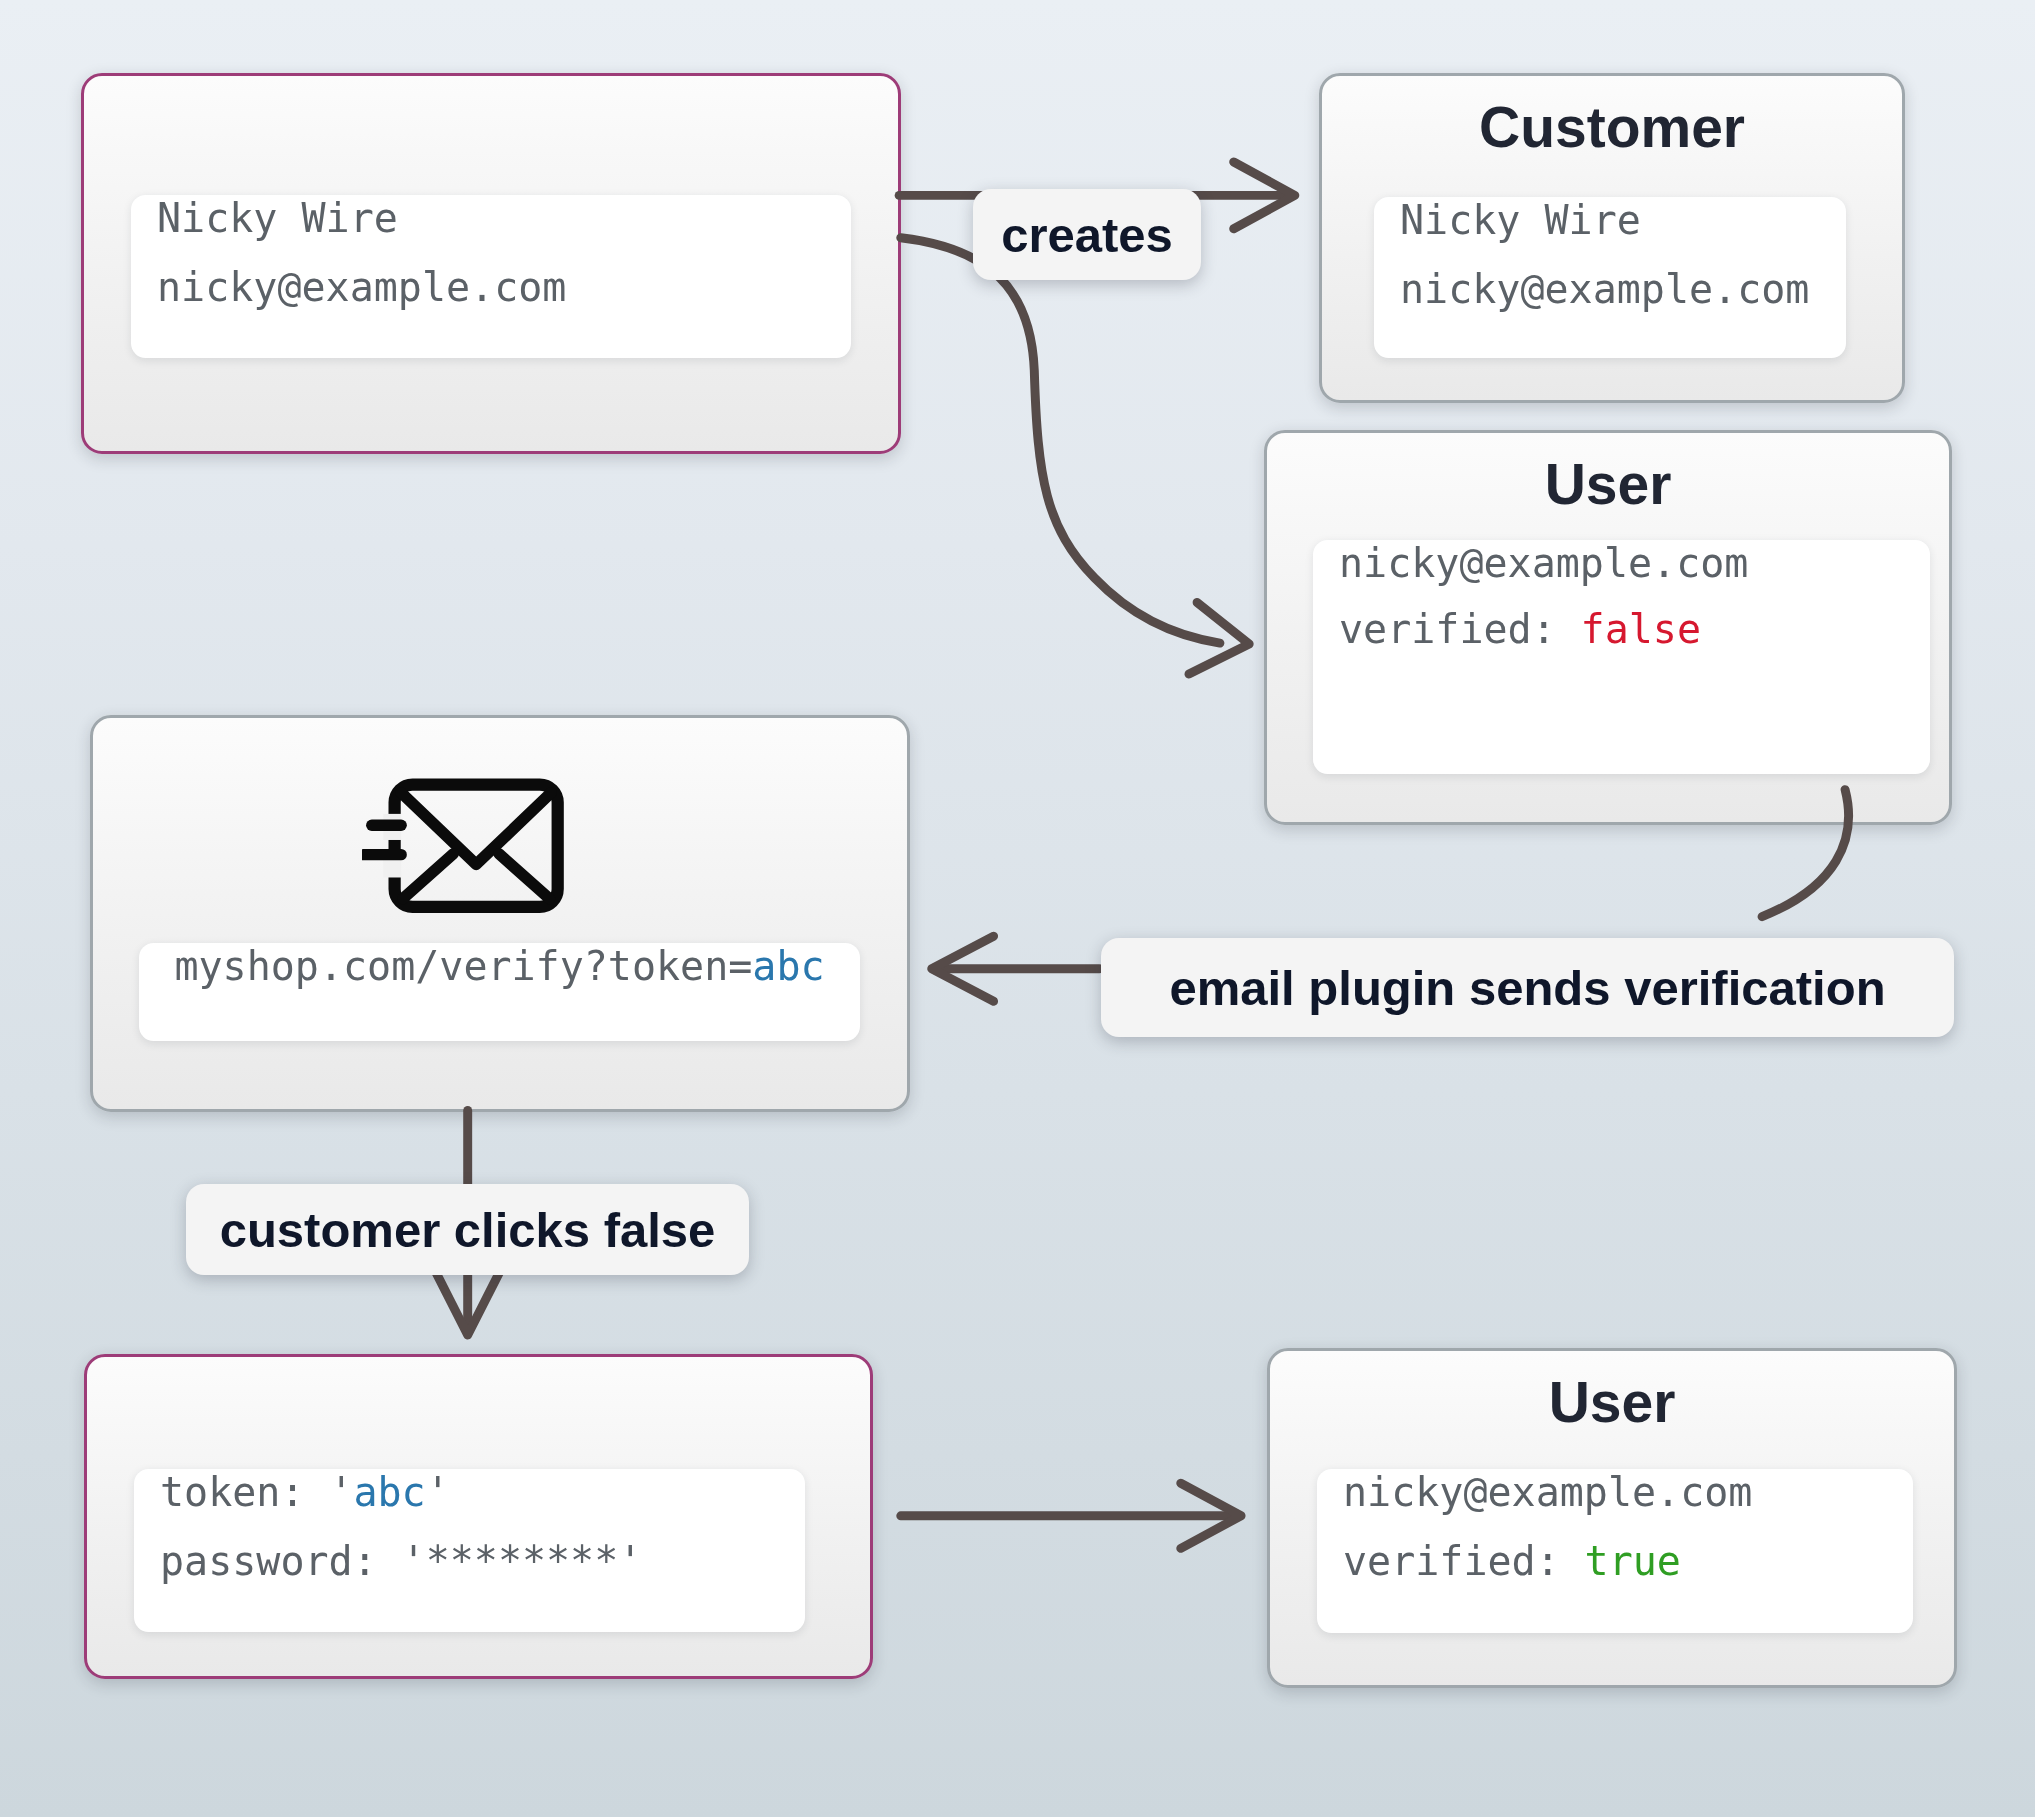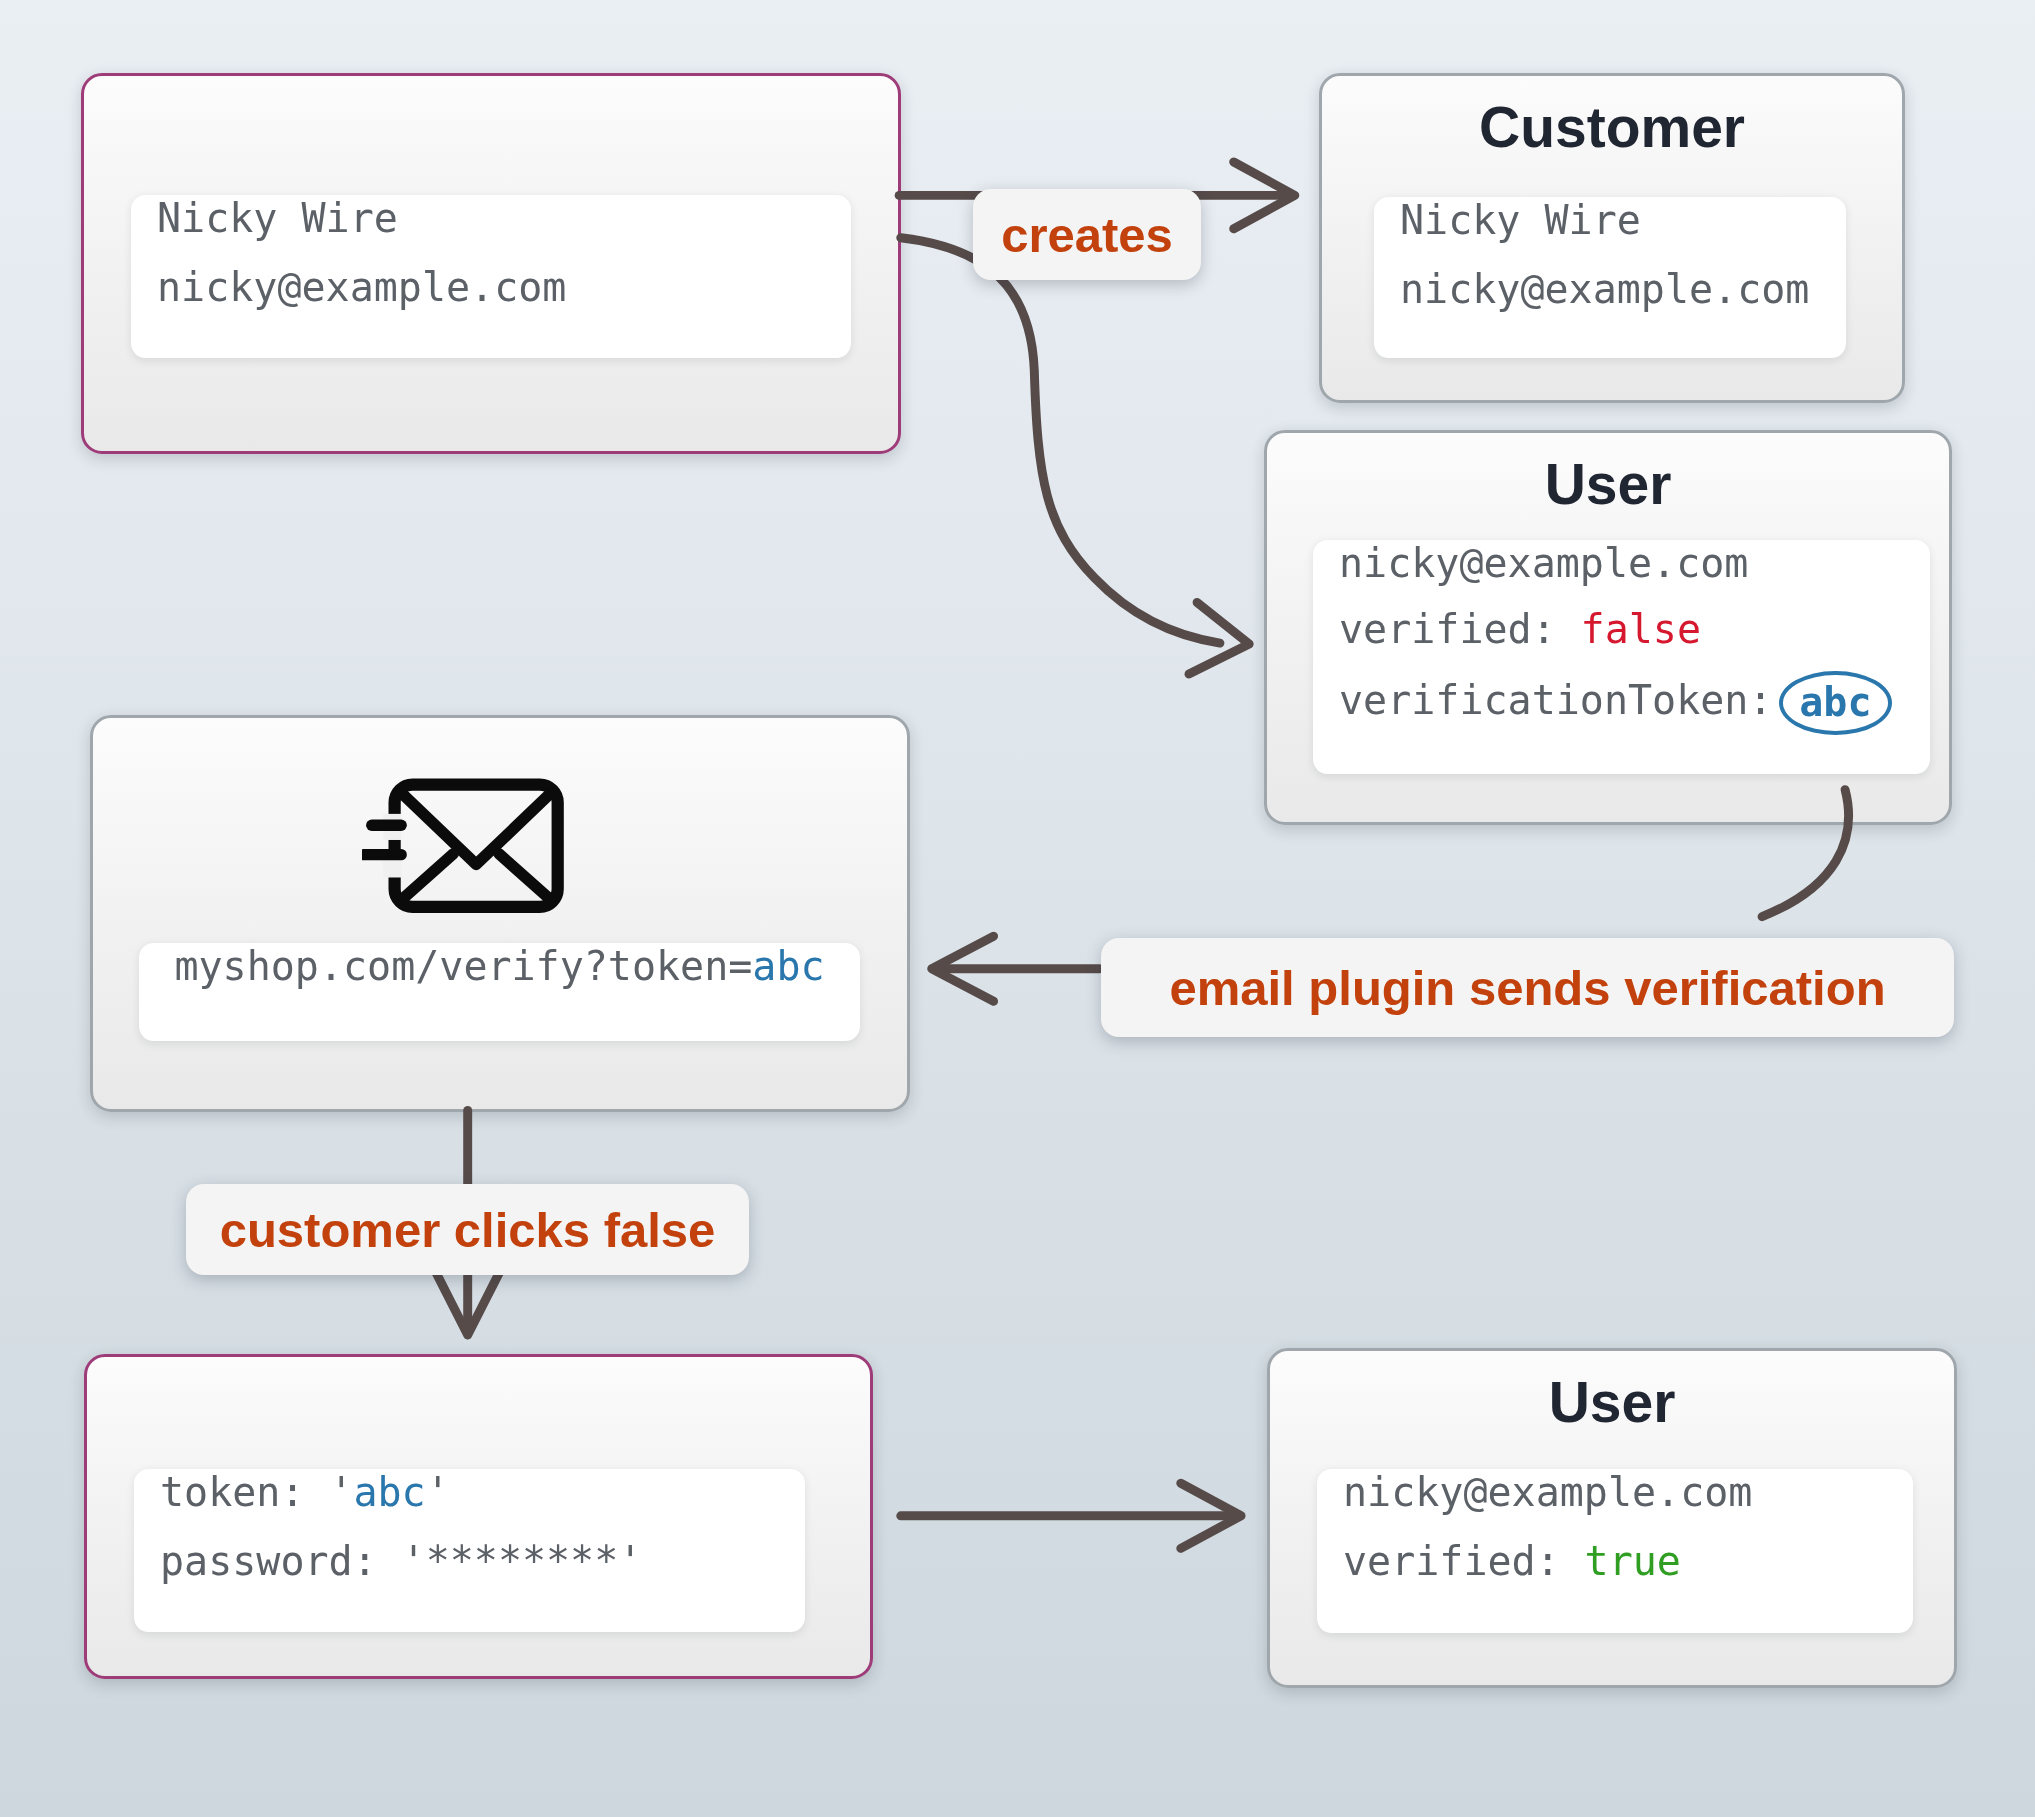--- a/index.html
+++ b/index.html
@@ -57,21 +57,21 @@
     margin-left:6.5px;
     line-height:1;
     vertical-align:middle;
   }
   .edge-label{
     position:absolute;z-index:10;
     background:#f4f4f4;
     border-radius:18px;
     box-shadow:0 4.9px 14.7px rgba(40,45,60,0.25);
     display:flex;align-items:center;justify-content:center;
-    font-weight:700;font-size:49px;color:#c2410c;
+    font-weight:700;font-size:49px;color:#0f172a;
     white-space:nowrap;
   }
   .icon-wrap{position:absolute;}
 </style>
 </head>
 <body>
 
 <div class="canvas">
 
   <svg class="arrows" width="2036" height="1817" viewBox="0 0 2500 2232">
@@ -105,21 +105,20 @@
       <div class="line">Nicky Wire</div>
       <div class="line">nicky@example.com</div>
     </div>
   </div>
 
   <div class="node gray" style="left:1264px;top:430px;width:682px;height:389px;">
     <div class="node-title">User</div>
     <div class="card" style="left:46px;top:107px;width:617px;height:234px;gap:19.5px;">
       <div class="line">nicky@example.com</div>
       <div class="line"><span>verified:</span><span class="sp v-red">false</span></div>
-      <div class="line"><span>verificationToken:</span><span class="circled">abc</span></div>
     </div>
   </div>
 
   <div class="edge-label" style="left:1101px;top:938px;width:853px;height:99px;">email plugin sends verification</div>
 
   <div class="node gray" style="left:90px;top:715px;width:814px;height:391px;">
     <div class="icon-wrap" style="left:269px;top:55px;width:212px;height:147px;">
       <svg width="212" height="147" viewBox="0 0 260 180">
         <g stroke="#0b0b0b" stroke-width="15" fill="none" stroke-linecap="round" stroke-linejoin="round">
           <rect x="40" y="14" width="200" height="150" rx="22"></rect>

